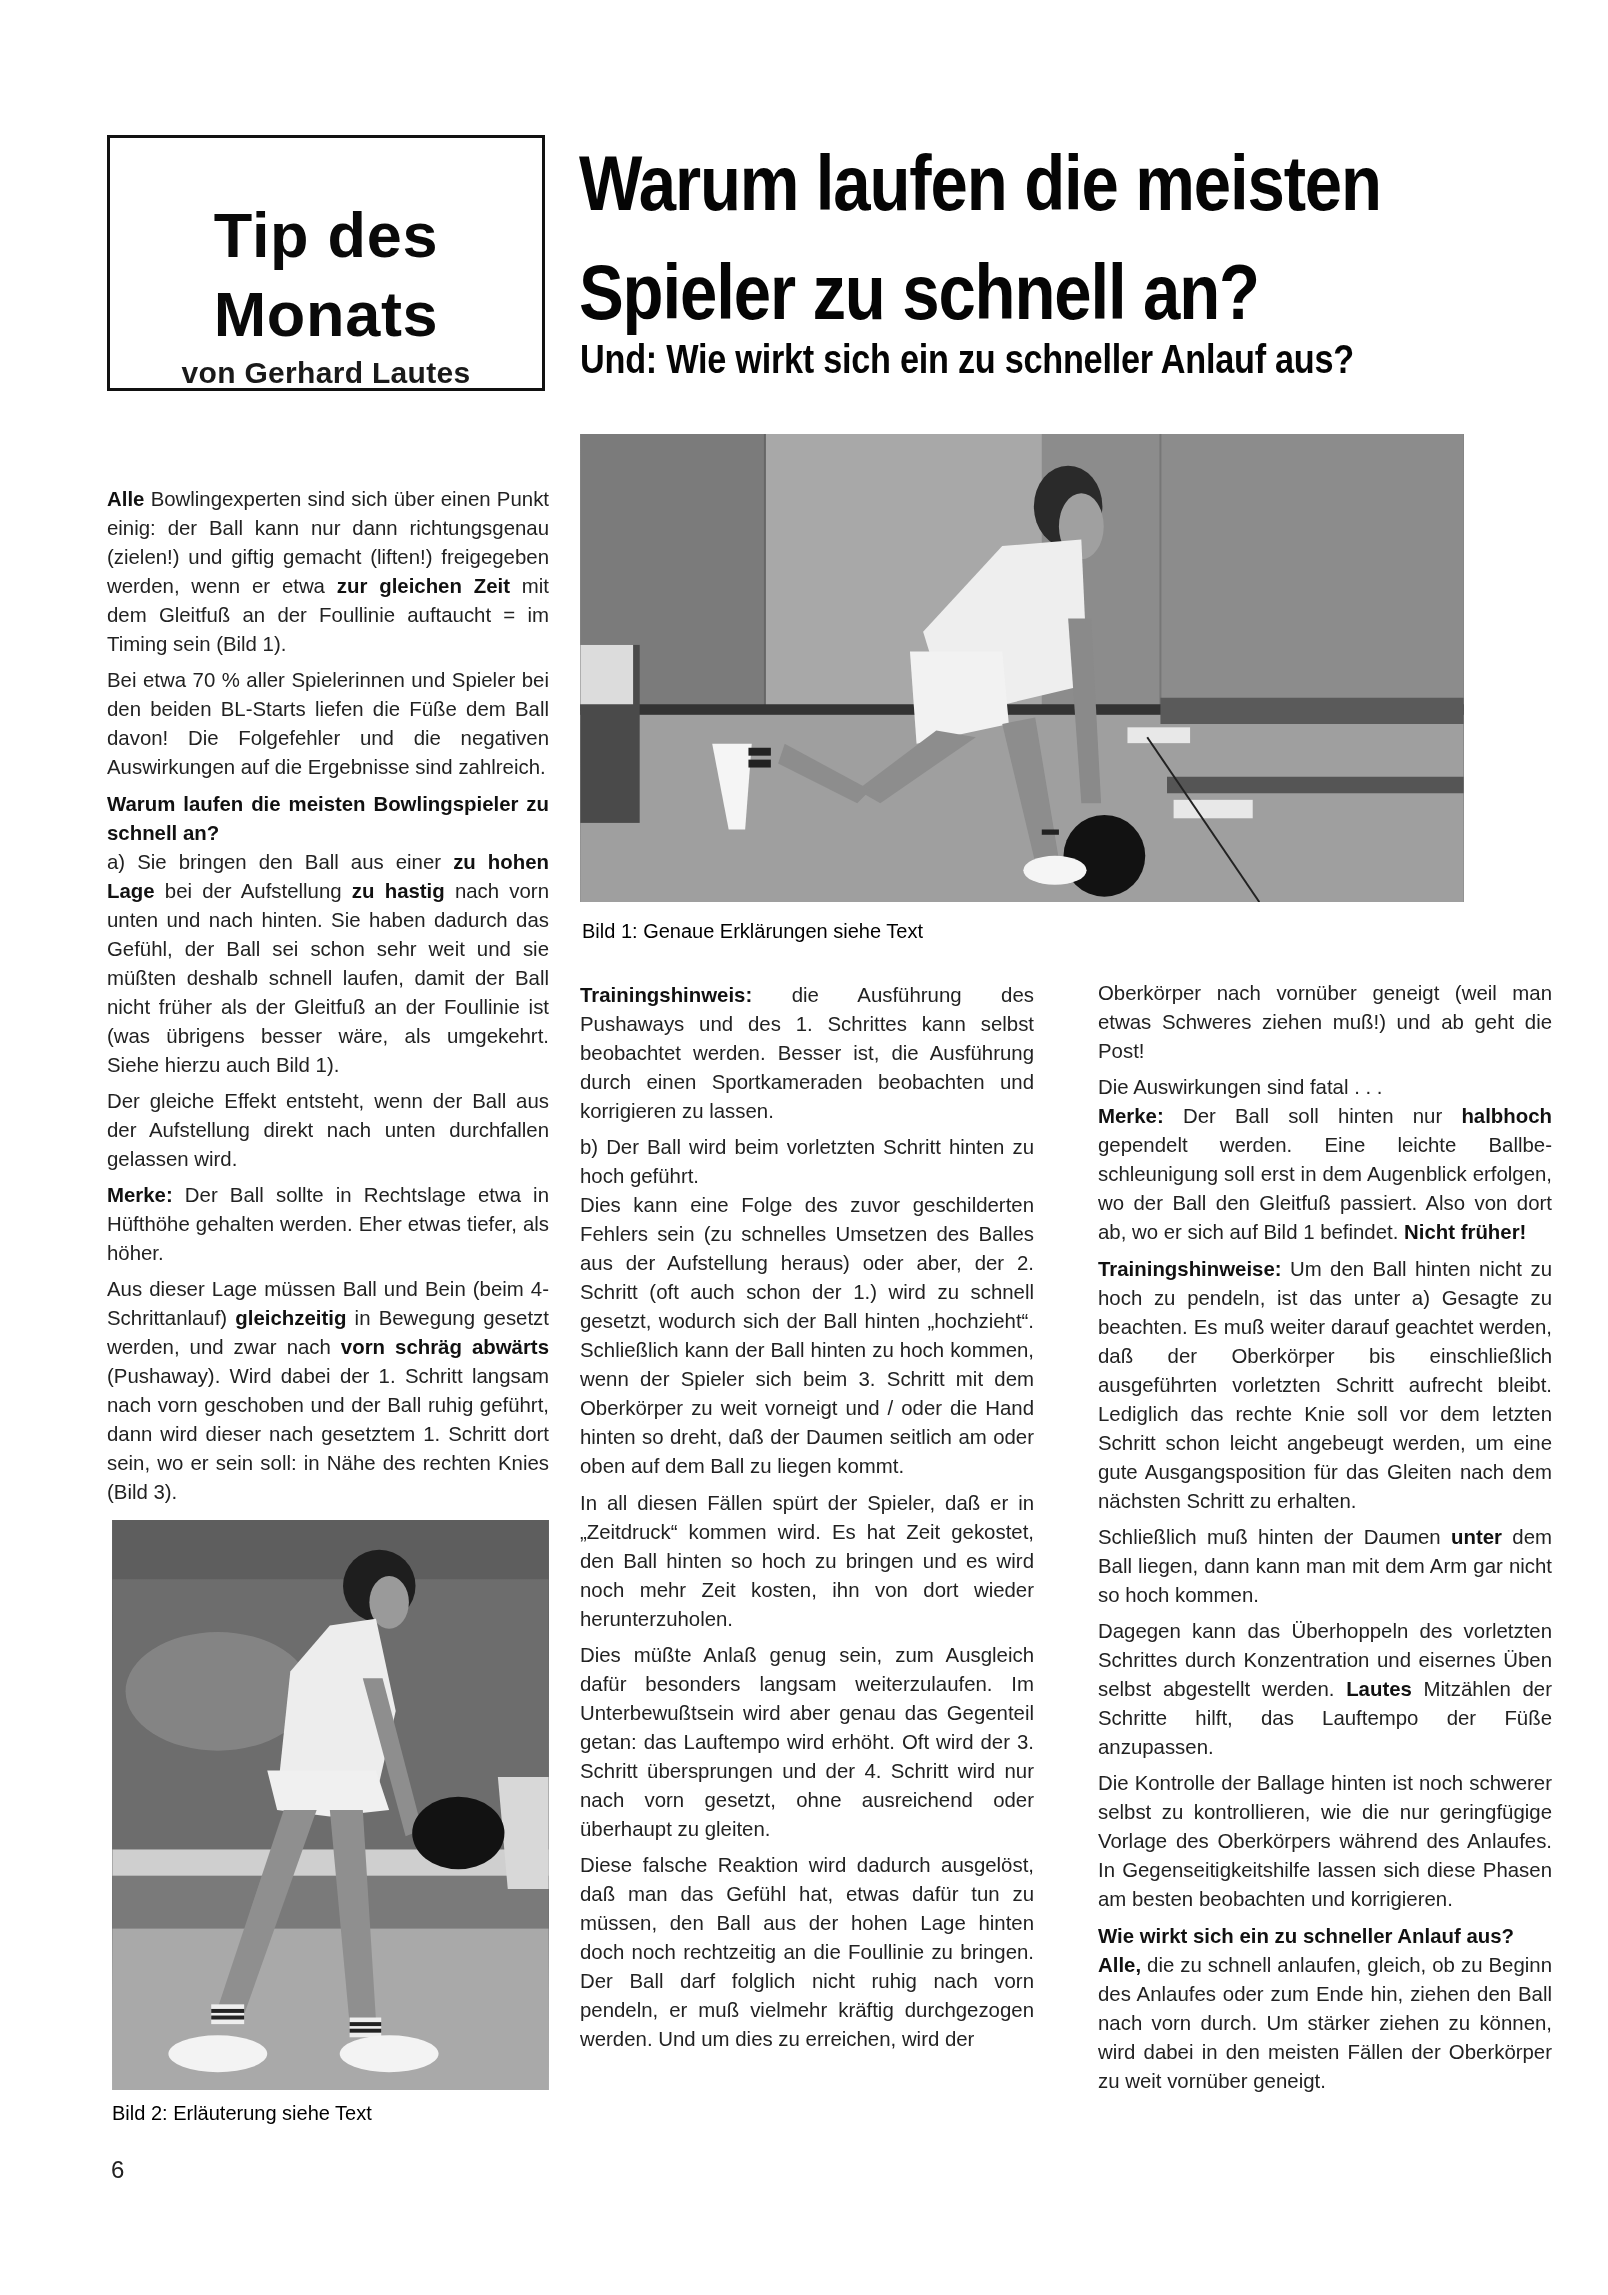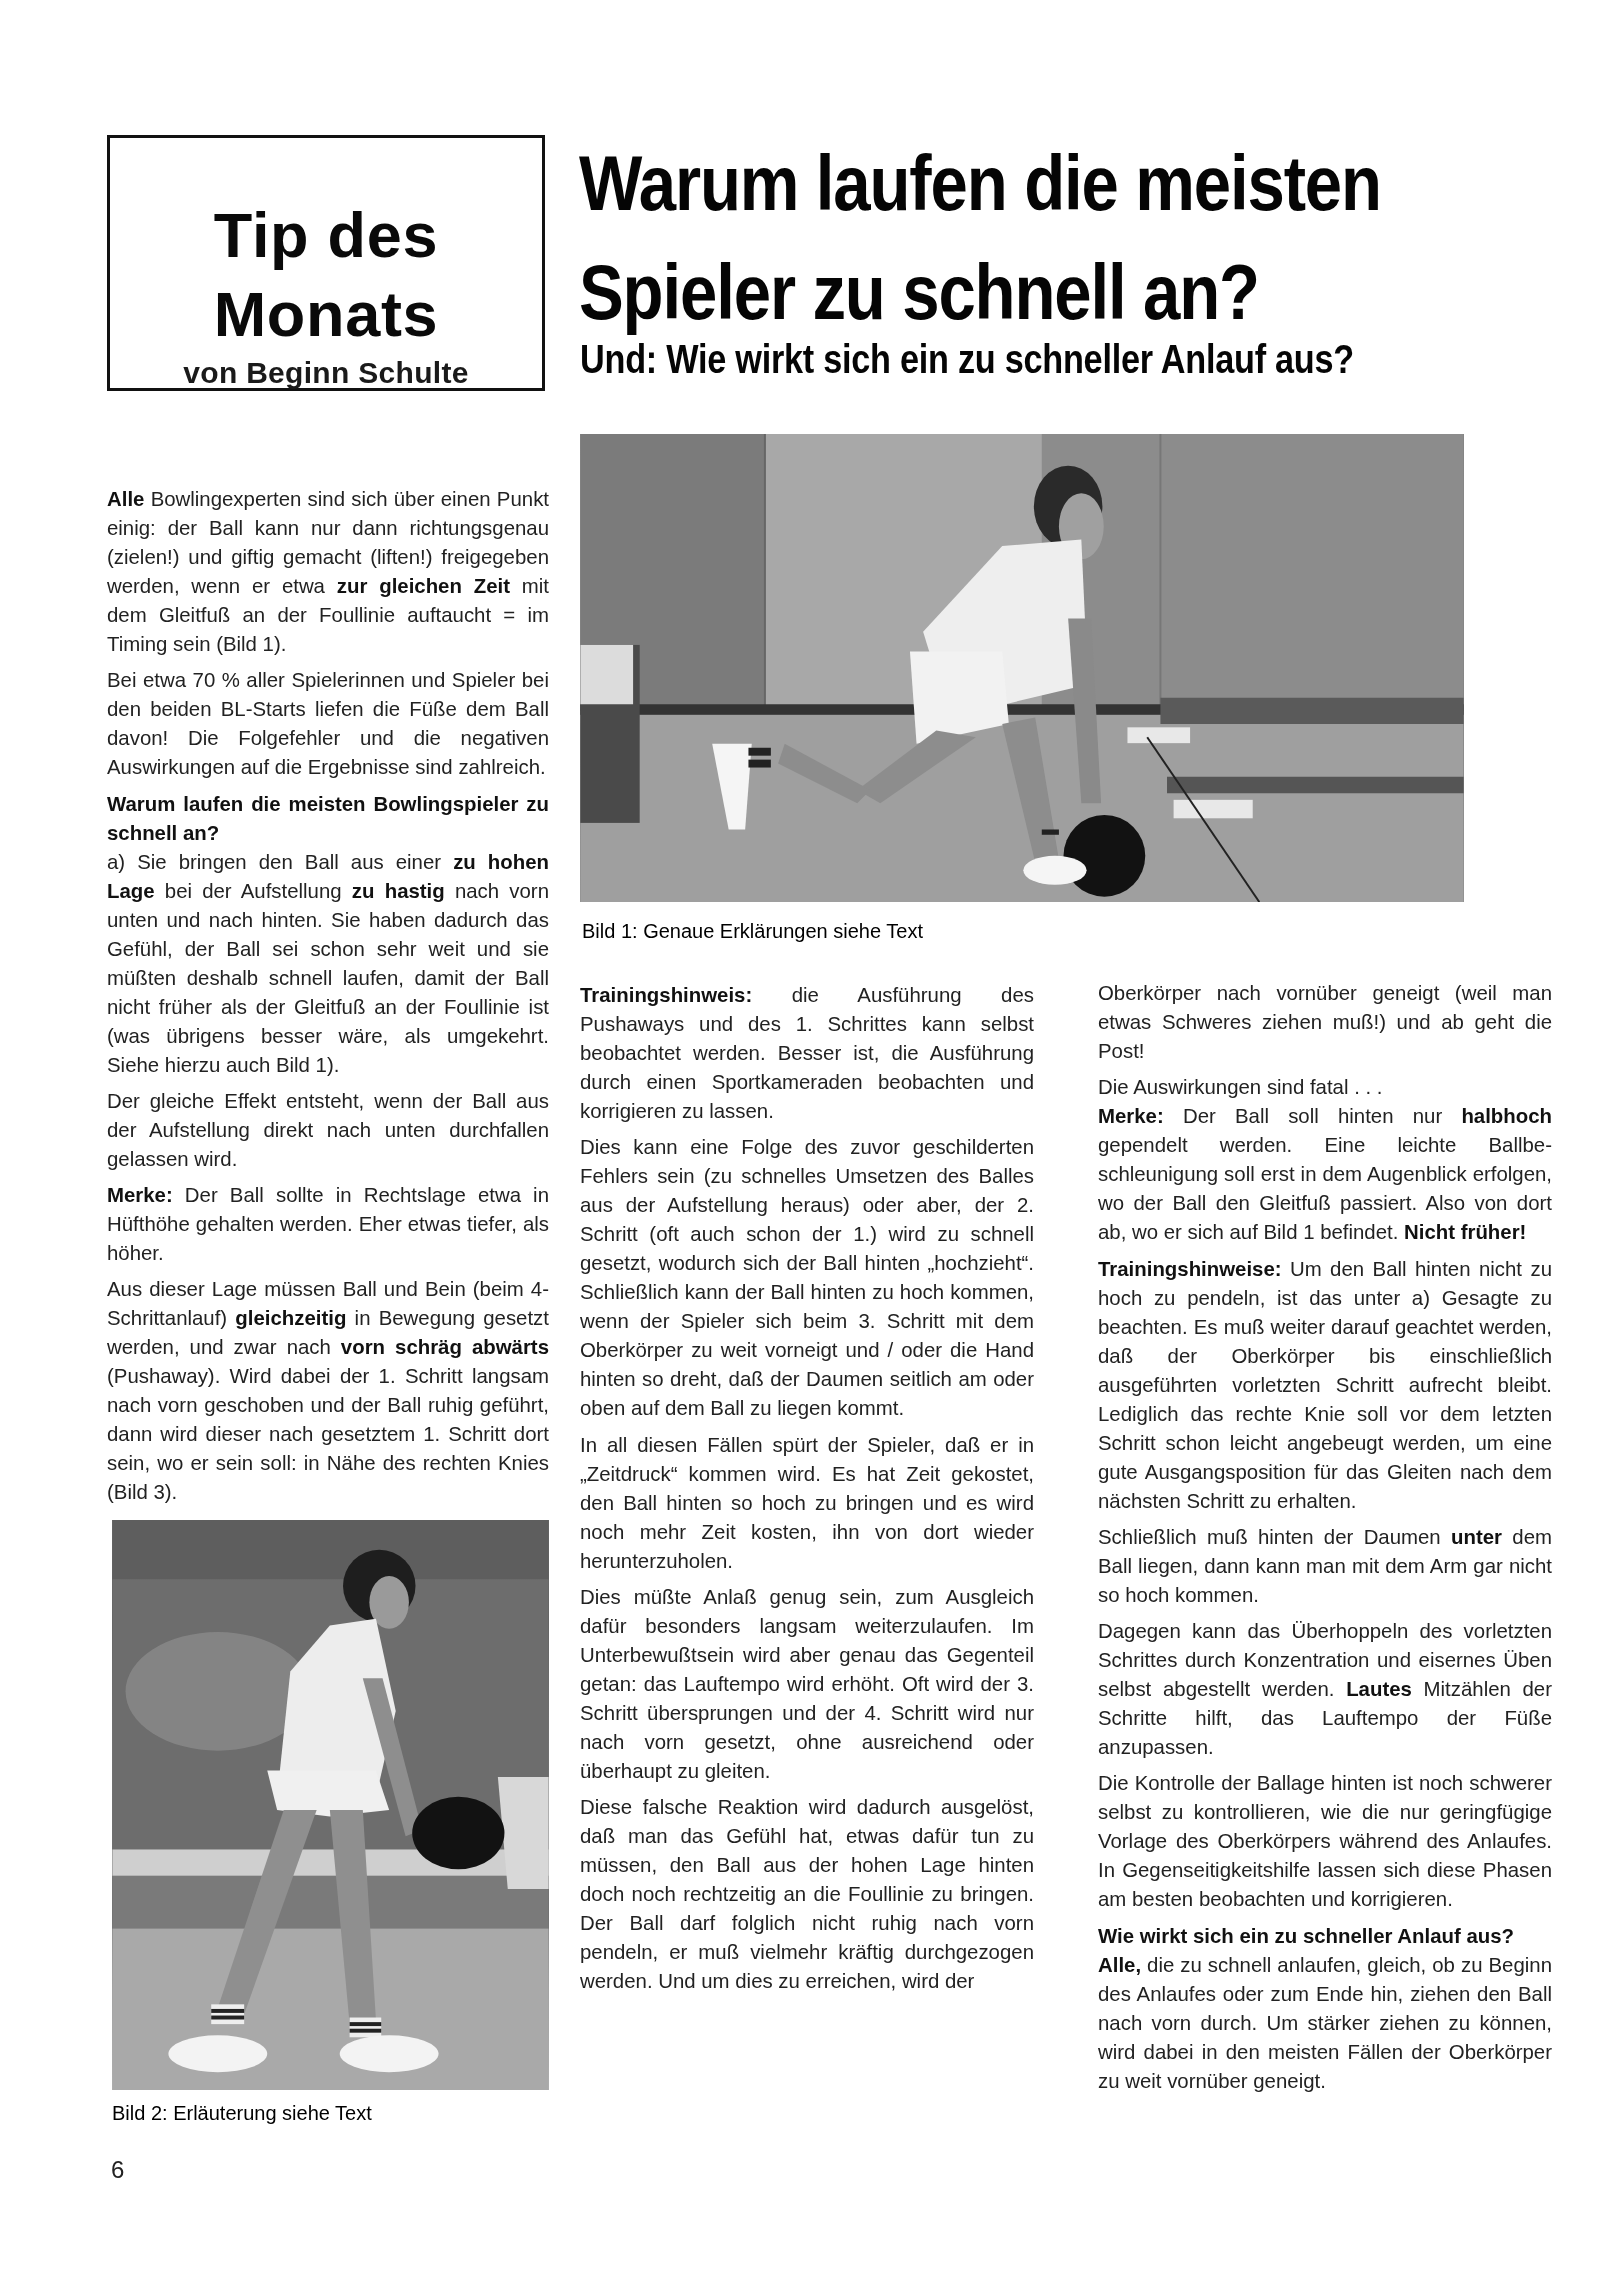--- a/index.html
+++ b/index.html
@@ -76,21 +76,21 @@
   #col-right  { left: 1098px; top: 979px; width: 454px; }
 </style>
 </head>
 <body>
 
 <div id="tip-box" class="abs">
   <div id="tip-title" class="abs">
     <div>Tip des</div>
     <div>Monats</div>
   </div>
-  <div id="tip-author" class="abs">von Beginn Schulte</div>
+  <div id="tip-author" class="abs">von Gerhard Lautes</div>
 </div>
 
 <div id="headline" class="abs">
   <div>Warum laufen die meisten</div>
   <div>Spieler zu schnell an?</div>
 </div>
 <div id="subheadline" class="abs">Und: Wie wirkt sich ein zu schneller Anlauf aus?</div>
 
 <div id="photo-1" class="abs photo">
   <svg width="884" height="468" viewBox="0 0 1340 710">
@@ -177,20 +177,21 @@
     <rect x="360" y="772" width="48" height="6" fill="#222"></rect>
     <ellipse cx="420" cy="810" rx="75" ry="28" fill="#f3f3f3"></ellipse>
   </svg>
 </div>
 <div id="caption-2" class="abs caption">Bild 2: Erläuterung siehe Text</div>
 
 <div id="page-number" class="abs">6</div>
 
 <div id="col-middle" class="abs col">
   <p><b>Trainingshinweis:</b><span> die Ausführung des Pushaways und des 1. Schrittes kann selbst beobachtet werden. Besser ist, die Ausführung durch einen Sportkameraden beobachten und korrigieren zu lassen.</span></p>
+  <p class="tight">b) Der Ball wird beim vorletzten Schritt hinten zu hoch geführt.</p>
   <p>Dies kann eine Folge des zuvor geschil­derten Fehlers sein (zu schnelles Umset­zen des Balles aus der Aufstellung heraus) oder aber, der 2. Schritt (oft auch schon der 1.) wird zu schnell gesetzt, wodurch sich der Ball hinten „hochzieht“. Schließ­lich kann der Ball hinten zu hoch kommen, wenn der Spieler sich beim 3. Schritt mit dem Oberkörper zu weit vorneigt und / oder die Hand hinten so dreht, daß der Daumen seitlich am oder oben auf dem Ball zu liegen kommt.</p>
   <p>In all diesen Fällen spürt der Spieler, daß er in „Zeitdruck“ kommen wird. Es hat Zeit gekostet, den Ball hinten so hoch zu bringen und es wird noch mehr Zeit kosten, ihn von dort wieder herunterzu­holen.</p>
   <p>Dies müßte Anlaß genug sein, zum Aus­gleich dafür besonders langsam weiterzu­laufen. Im Unterbewußtsein wird aber genau das Gegenteil getan: das Lauf­tempo wird erhöht. Oft wird der 3. Schritt übersprungen und der 4. Schritt wird nur nach vorn gesetzt, ohne ausreichend oder überhaupt zu gleiten.</p>
   <p>Diese falsche Reaktion wird dadurch aus­gelöst, daß man das Gefühl hat, etwas dafür tun zu müssen, den Ball aus der hohen Lage hinten doch noch rechtzeitig an die Foullinie zu bringen. Der Ball darf folglich nicht ruhig nach vorn pendeln, er muß vielmehr kräftig durchgezogen wer­den. Und um dies zu erreichen, wird der</p>
 </div>
 
 <div id="col-right" class="abs col">
   <p>Oberkörper nach vornüber geneigt (weil man etwas Schweres ziehen muß!) und ab geht die Post!</p>
   <p class="tight">Die Auswirkungen sind fatal . . .</p>
   <p><b>Merke:</b><span> Der Ball soll hinten nur </span><b>halbhoch</b><span> gependelt werden. Eine leichte Ballbe­schleunigung soll erst in dem Augenblick erfolgen, wo der Ball den Gleitfuß passiert. Also von dort ab, wo er sich auf Bild 1 befindet. </span><b>Nicht früher!</b></p>

